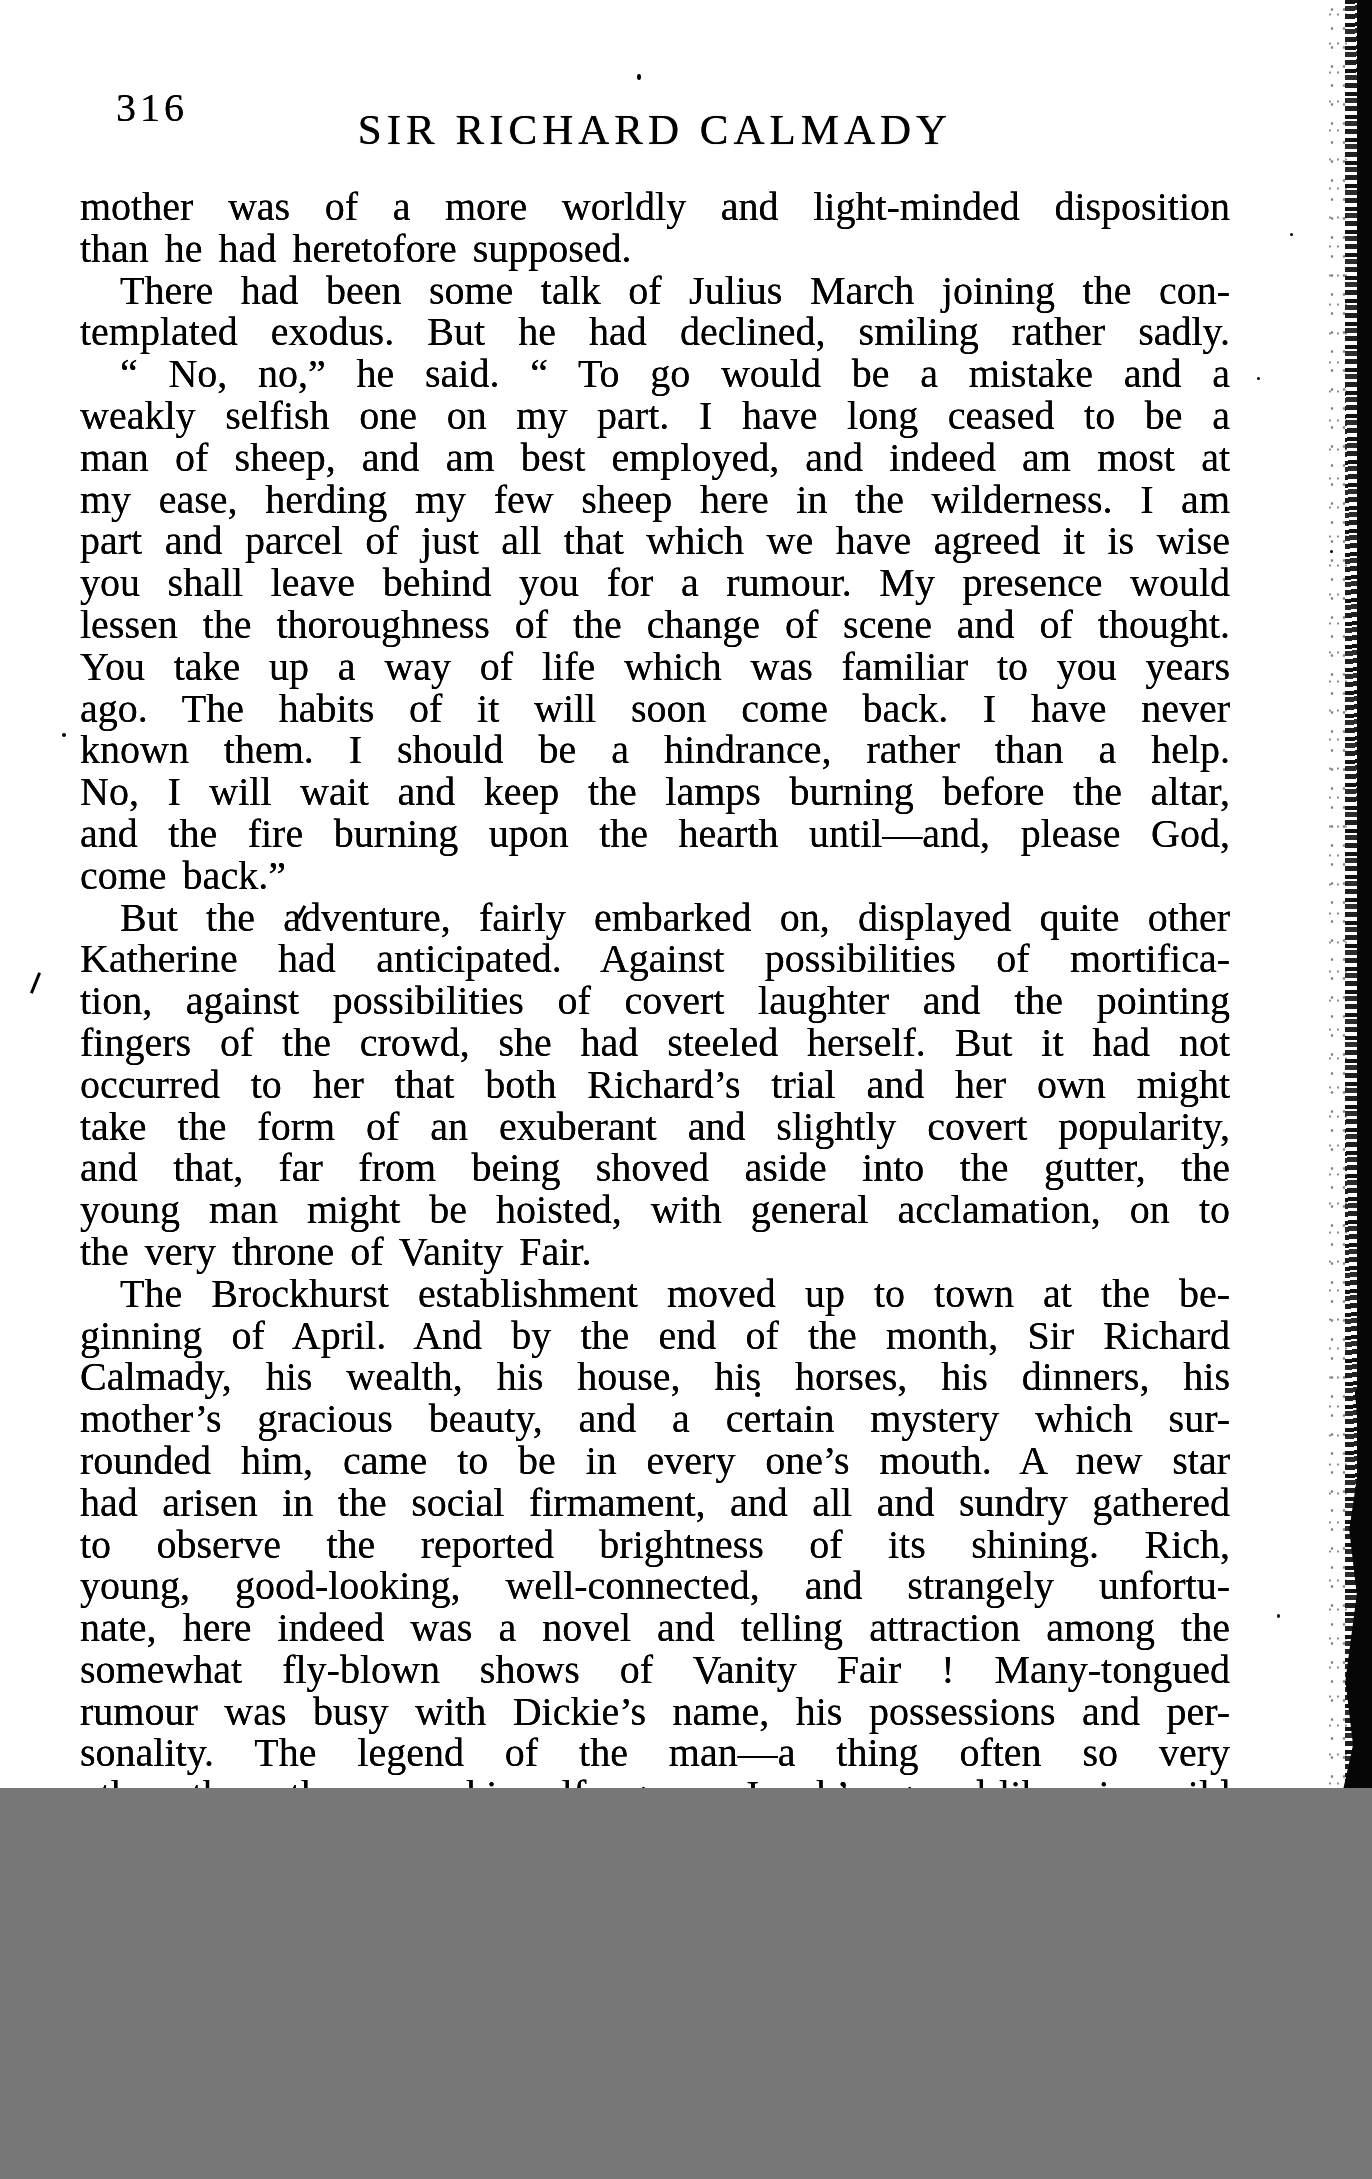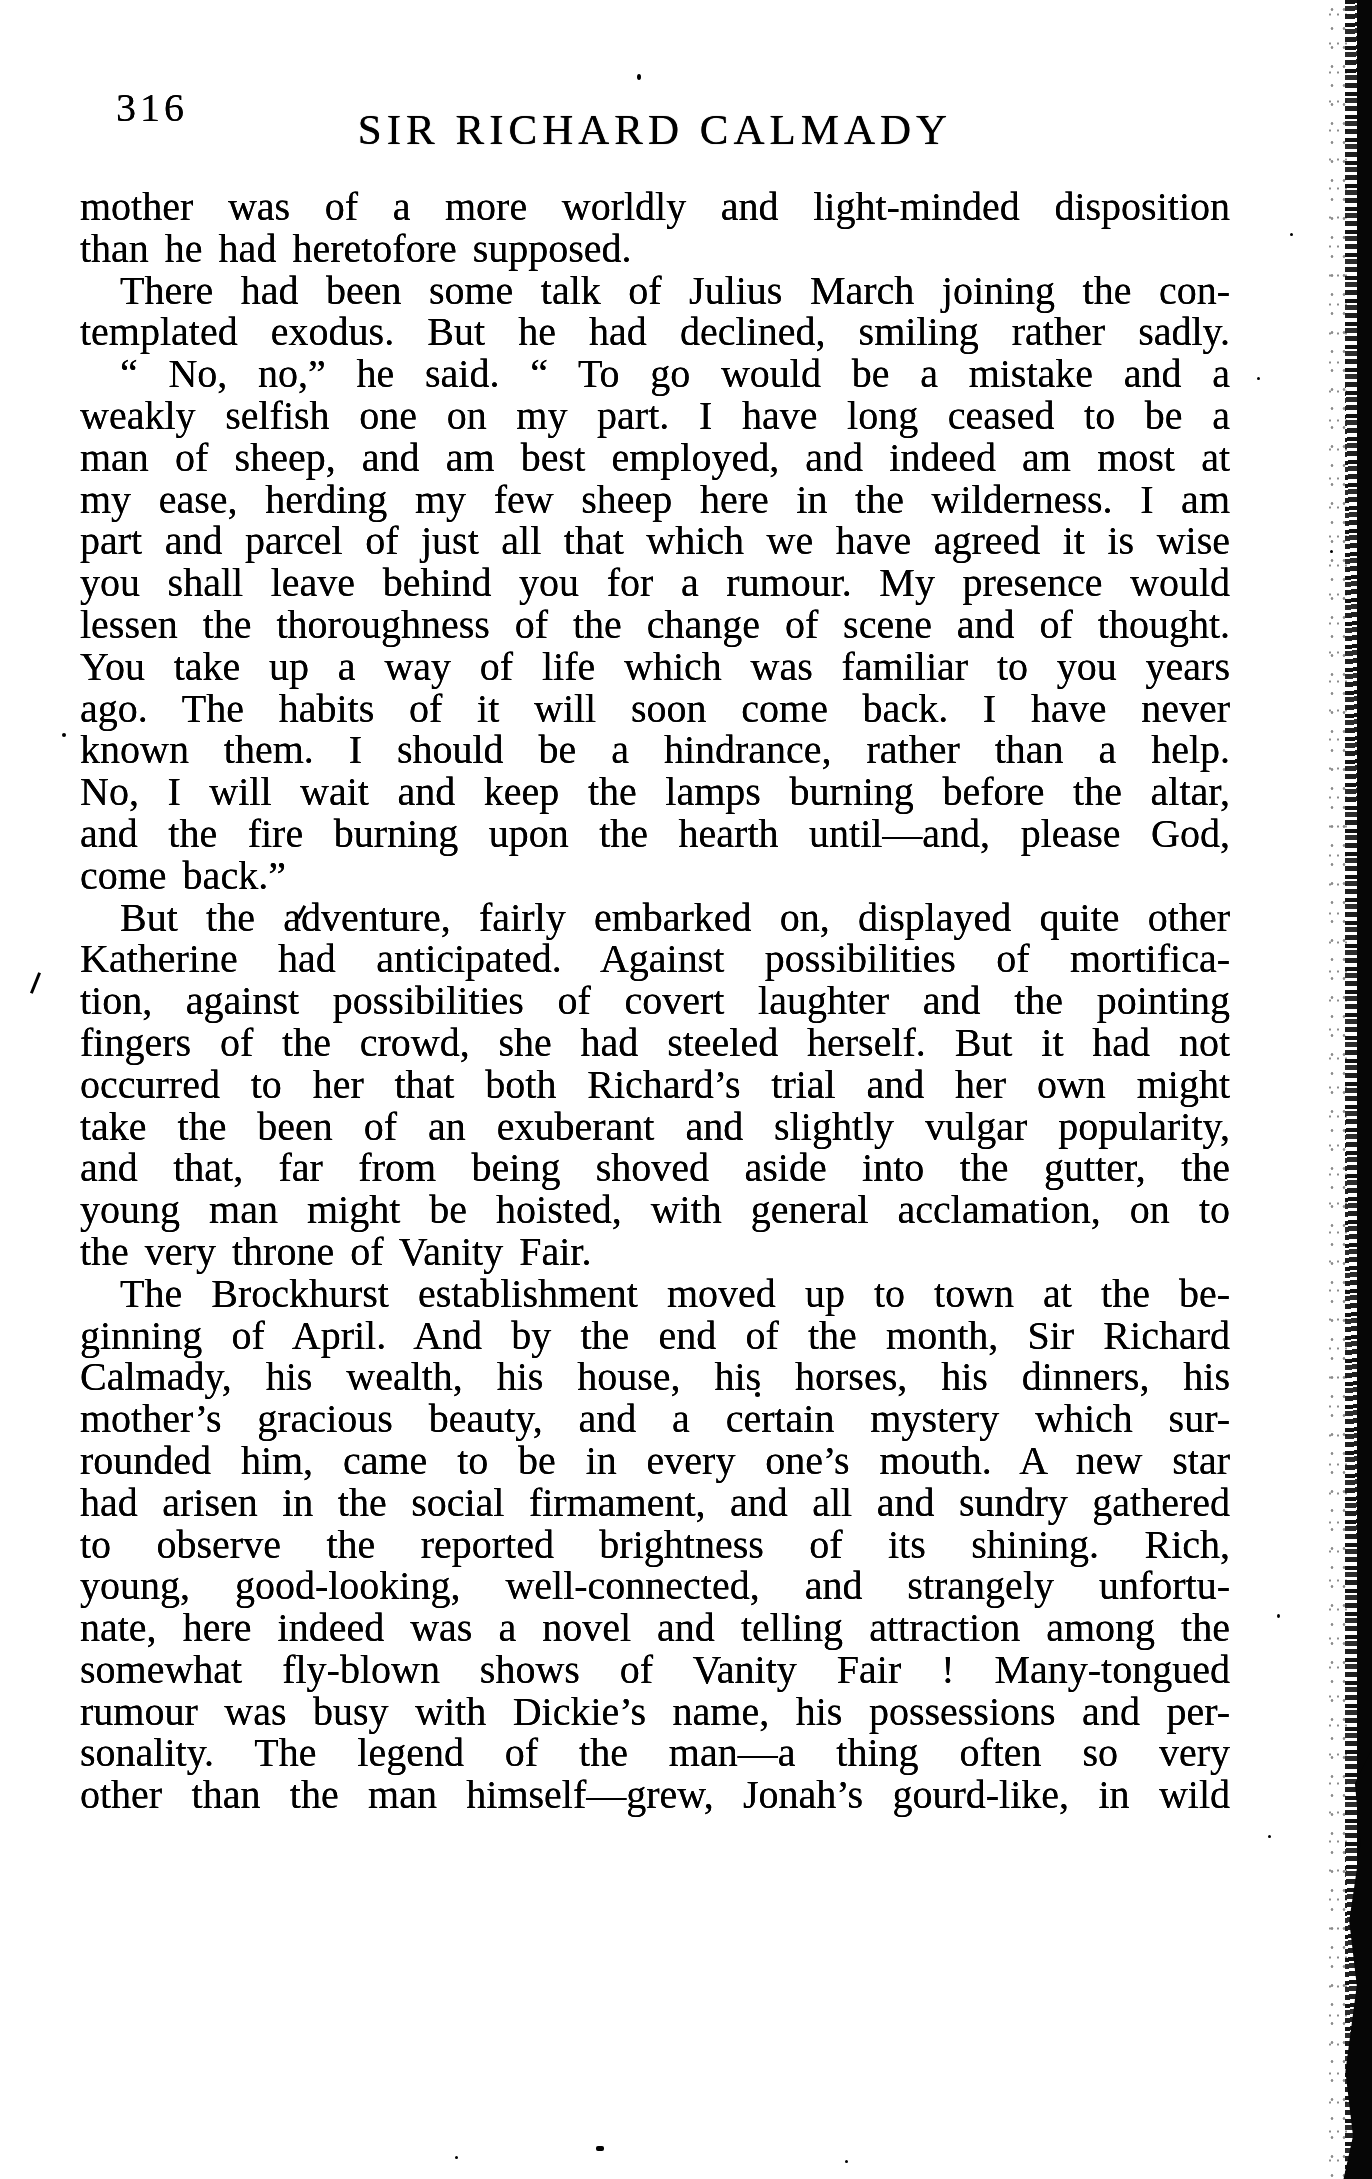--- a/index.html
+++ b/index.html
@@ -1,18 +1,18 @@
 <!DOCTYPE html>
 <html><head>
 <meta charset="utf-8">
 <style>
   html,body{margin:0;padding:0;background:#777;}
   .page{
     position:relative;
-    width:1372px;height:2179px;
+    width:1372px;height:1788px;
     margin:0 auto;
     background:#ffffff;
     overflow:hidden;
     font-family:"Liberation Serif","DejaVu Serif",serif;
     color:#000;
   }
   
   .header{
     position:absolute;
     left:80px;top:78px;width:1150px;height:60px;
@@ -121,21 +121,21 @@
         <div class="line justify">No, I will wait and keep the lamps burning before the altar,</div>
         <div class="line justify">and the fire burning upon the hearth until—and, please God,</div>
         <div class="line left">come back.”</div>
       </div>
       <div>
         <div class="line justify indent">But the adventure, fairly embarked on, displayed quite other</div>
         <div class="line justify">Katherine had anticipated.  Against possibilities of mortifica-</div>
         <div class="line justify">tion, against possibilities of covert laughter and the pointing</div>
         <div class="line justify">fingers of the crowd, she had steeled herself.  But it had not</div>
         <div class="line justify">occurred to her that both Richard’s trial and her own might</div>
-        <div class="line justify">take the been of an exuberant and slightly vulgar popularity,</div>
+        <div class="line justify">take the form of an exuberant and slightly covert popularity,</div>
         <div class="line justify">and that, far from being shoved aside into the gutter, the</div>
         <div class="line justify">young man might be hoisted, with general acclamation, on to</div>
         <div class="line left">the very throne of Vanity Fair.</div>
       </div>
       <div>
         <div class="line justify indent">The Brockhurst establishment moved up to town at the be-</div>
         <div class="line justify">ginning of April.  And by the end of the month, Sir Richard</div>
         <div class="line justify">Calmady, his wealth, his house, his horses, his dinners, his</div>
         <div class="line justify">mother’s gracious beauty, and a certain mystery which sur-</div>
         <div class="line justify">rounded him, came to be in every one’s mouth.  A new star</div>

